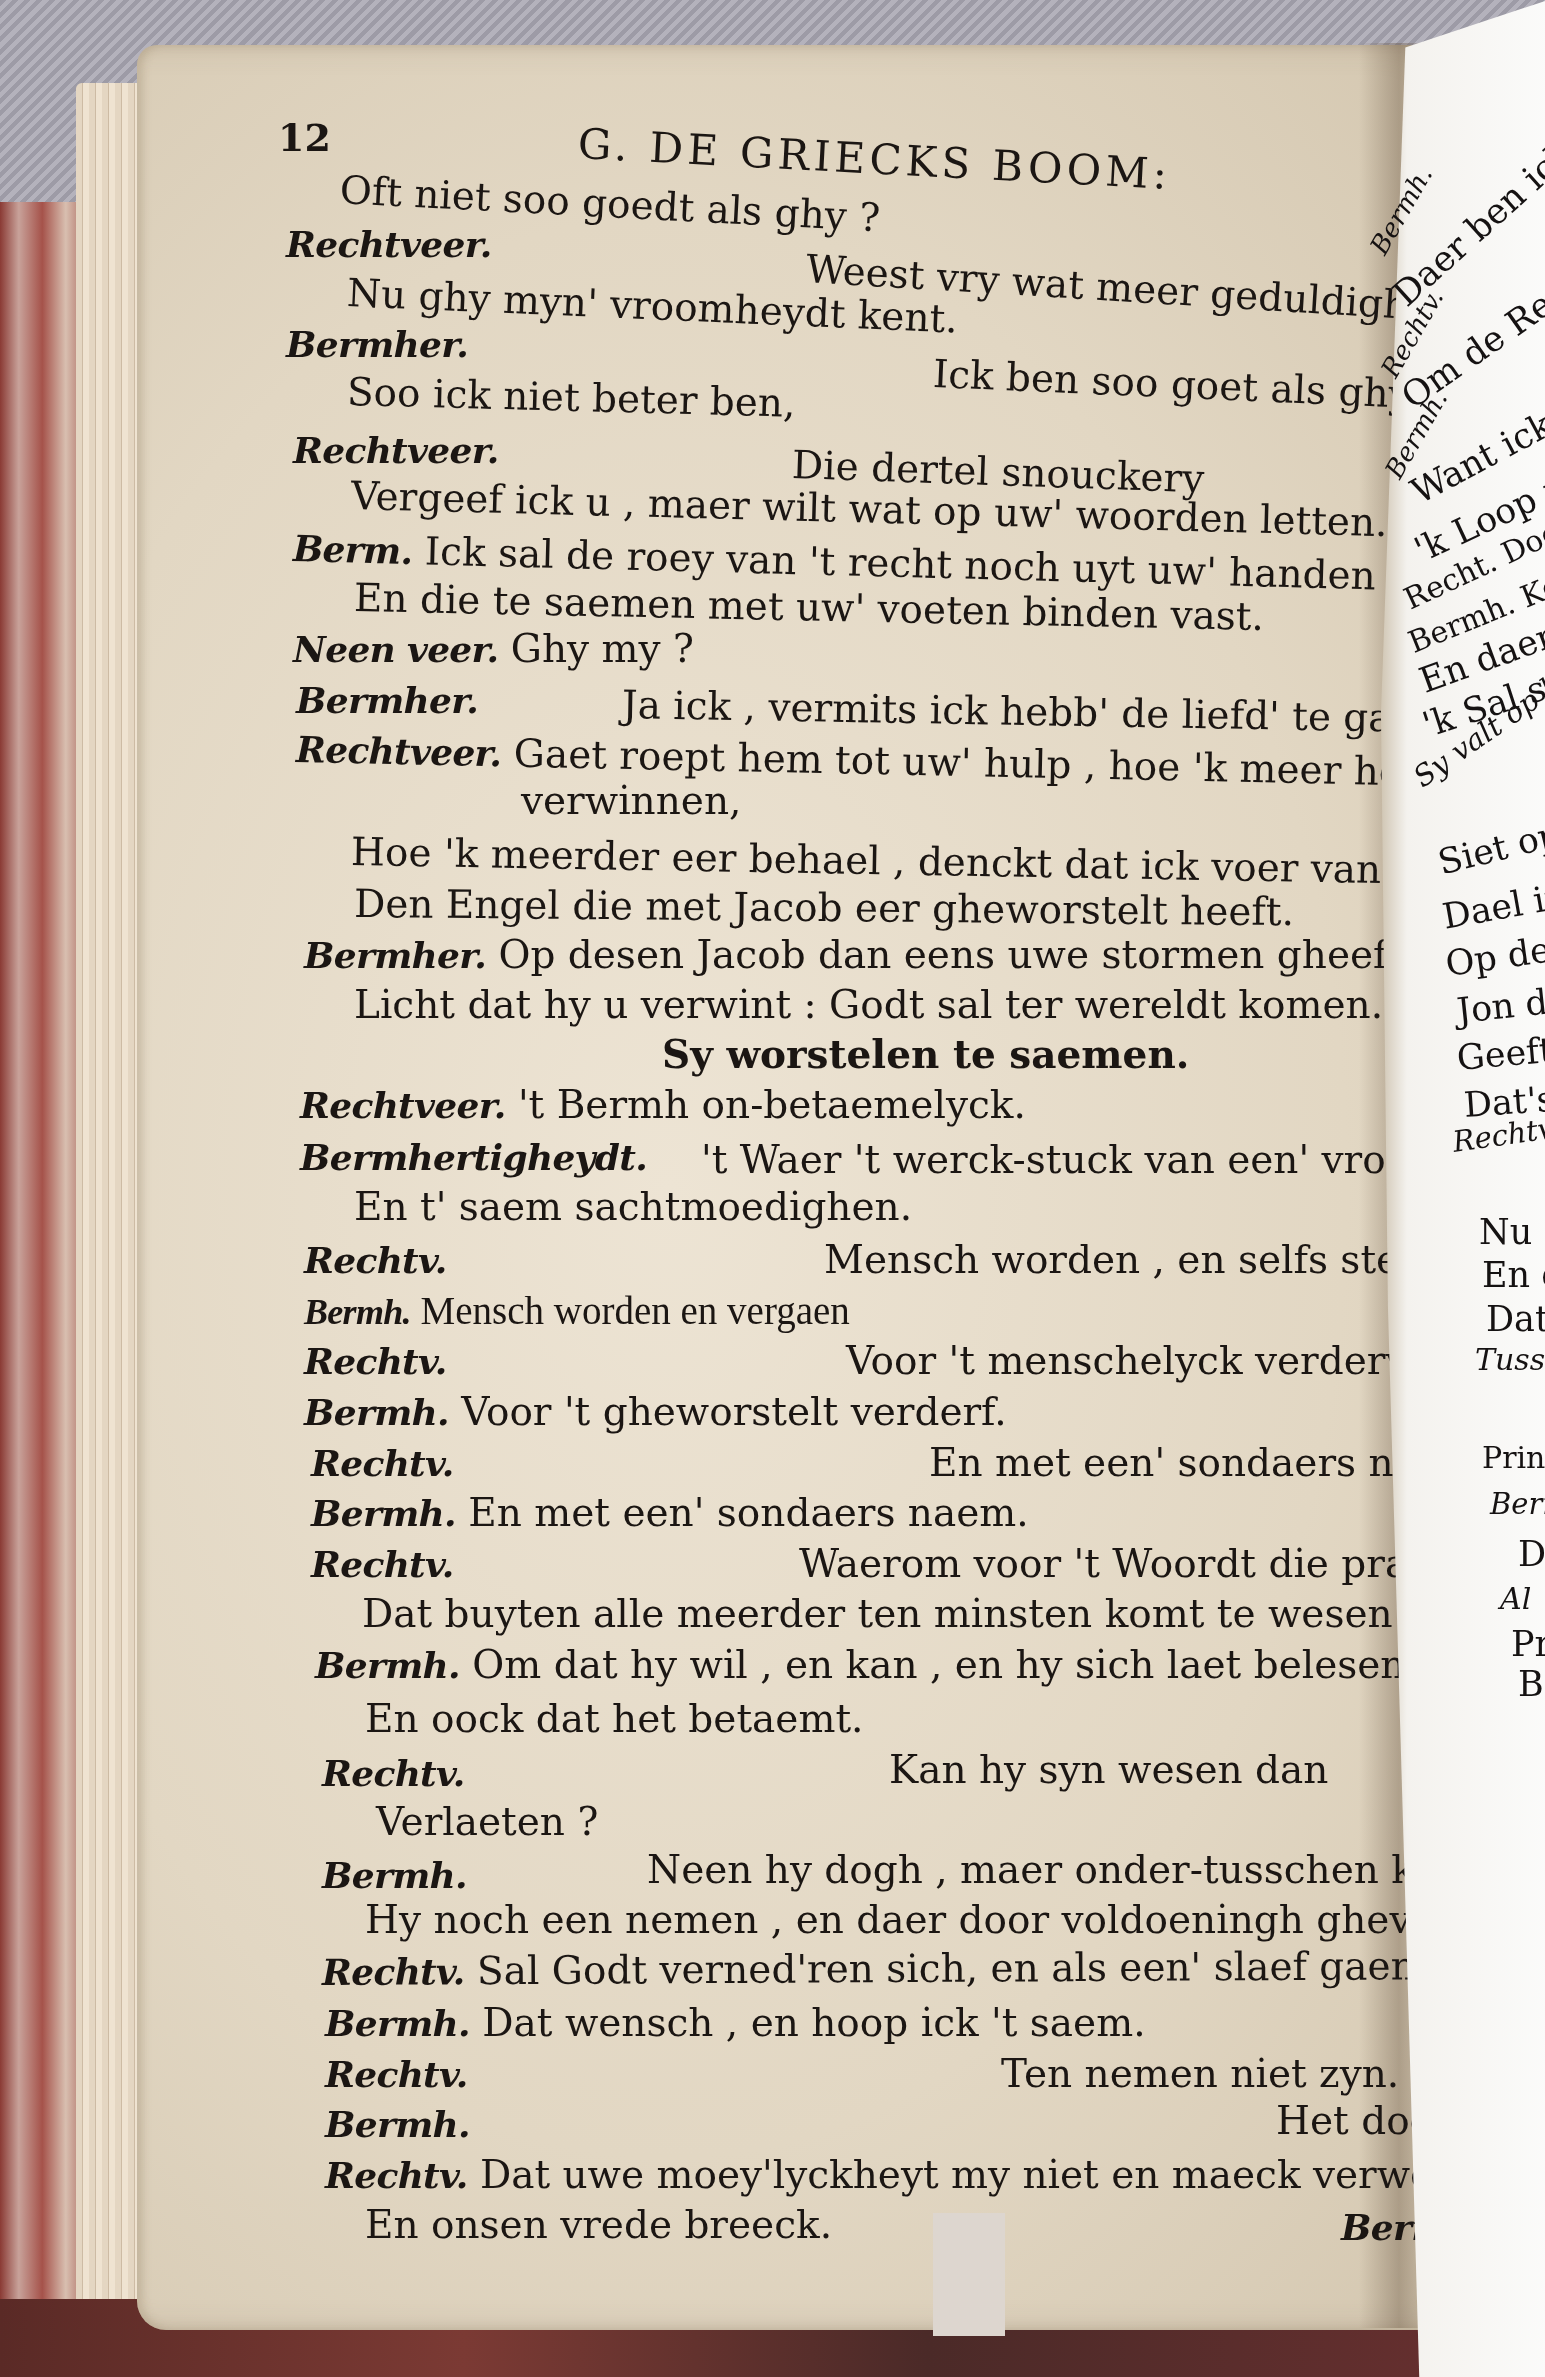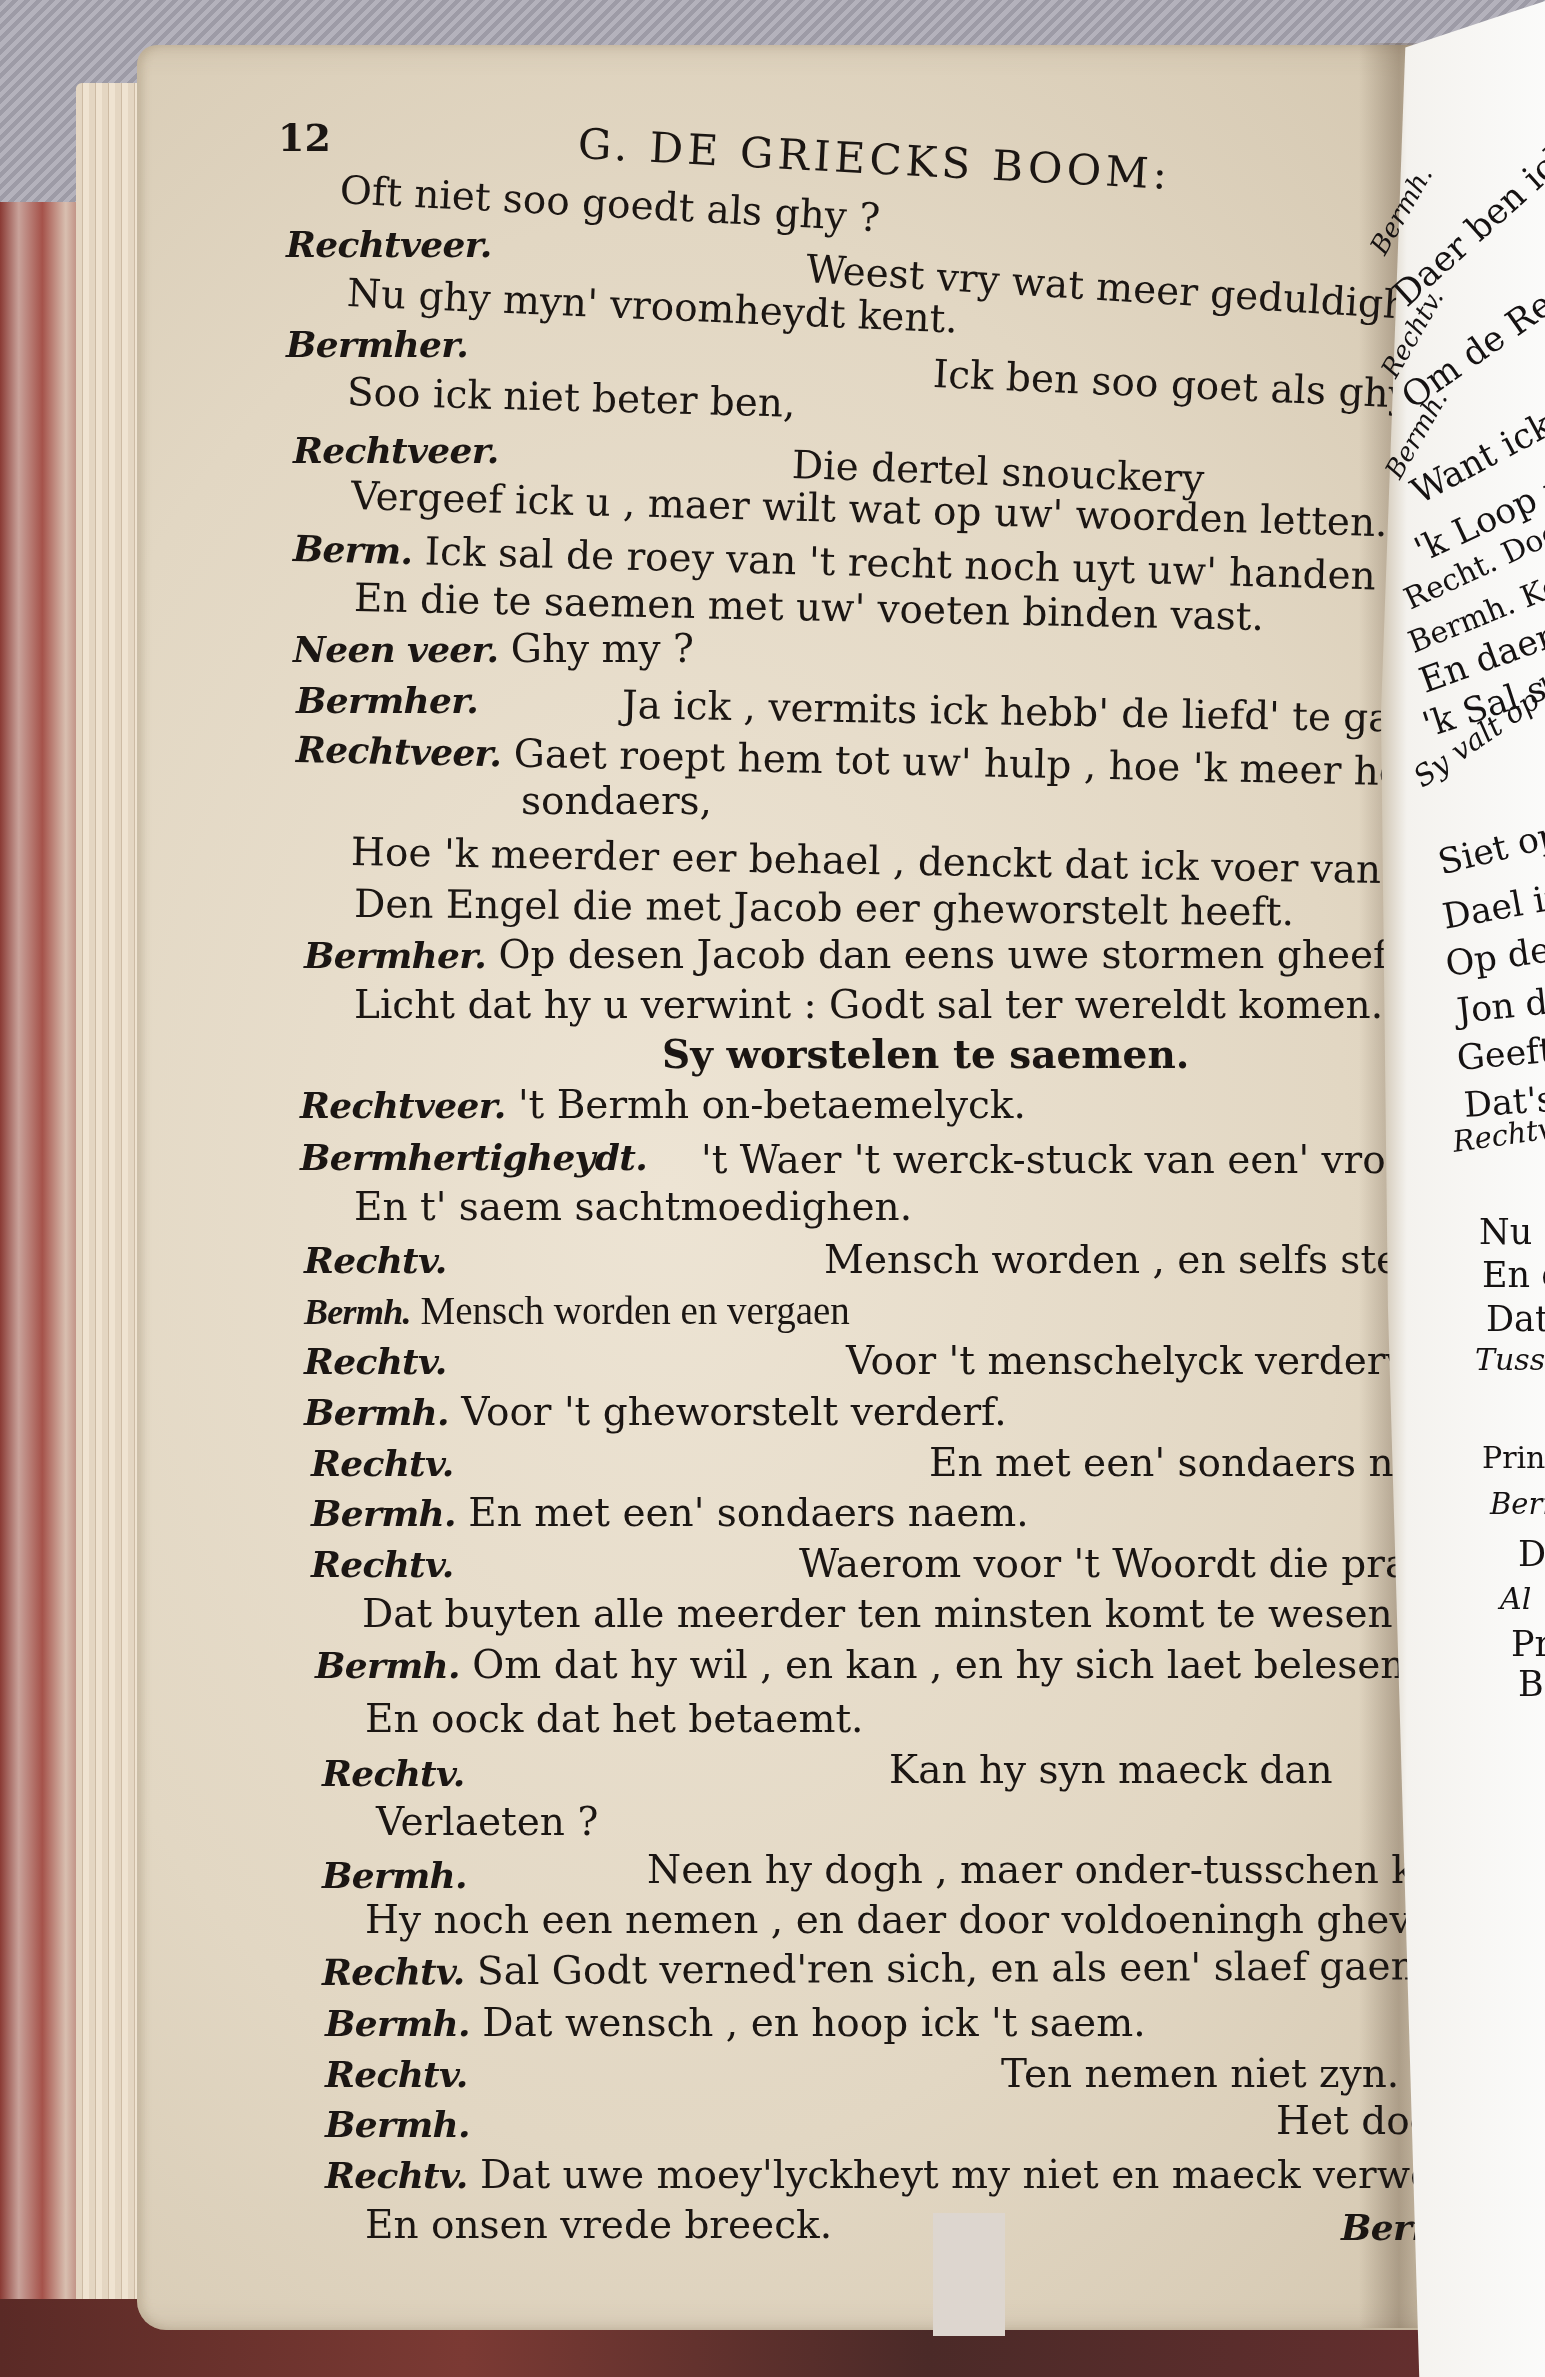--- a/index.html
+++ b/index.html
@@ -85,21 +85,21 @@
 
   <div class="line" style="left:293px;top:528px;transform:rotate(1.5deg);transform-origin:left;"><span class="speaker">Berm.</span> <span>Ick sal de roey van 't recht noch uyt uw' handen setten,</span></div>
   <div class="line" style="left:354px;top:578px;transform:rotate(1.2deg);transform-origin:left;"><span>En die te saemen met uw' voeten binden vast.</span></div>
 
   <div class="line" style="left:293px;top:629px;"><span class="speaker">Neen veer.</span> <span>Ghy my ?</span></div>
 
   <div class="line" style="left:296px;top:680px;"><span class="speaker">Bermher.</span></div>
   <div class="line" style="left:622px;top:685px;transform:rotate(1deg);transform-origin:left;"><span>Ja ick , vermits ick hebb' de liefd' te gast.</span></div>
 
   <div class="line" style="left:296px;top:729px;transform:rotate(1.2deg);transform-origin:left;"><span class="speaker">Rechtveer.</span> <span>Gaet roept hem tot uw' hulp , hoe 'k meer hebb' te</span></div>
-  <div class="line" style="left:521px;top:781px;"><span>sondaers,</span></div>
+  <div class="line" style="left:521px;top:781px;"><span>verwinnen,</span></div>
   <div class="line" style="left:351px;top:832px;transform:rotate(1deg);transform-origin:left;"><span>Hoe 'k meerder eer behael , denckt dat ick voer van binnen,</span></div>
   <div class="line" style="left:354px;top:884px;transform:rotate(0.5deg);transform-origin:left;"><span>Den Engel die met Jacob eer gheworstelt heeft.</span></div>
 
   <div class="line" style="left:304px;top:935px;"><span class="speaker">Bermher.</span> <span>Op desen Jacob dan eens uwe stormen gheeft,</span></div>
   <div class="line" style="left:354px;top:985px;"><span>Licht dat hy u verwint : Godt sal ter wereldt komen.</span></div>
   <div class="line stage" style="left:662px;top:1035px;"><span>Sy worstelen te saemen.</span></div>
 
   <div class="line" style="left:300px;top:1085px;"><span class="speaker">Rechtveer.</span> <span>'t Bermh on-betaemelyck.</span></div>
 
   <div class="line" style="left:300px;top:1137px;"><span class="speaker">Bermhertigheydt.</span></div>
@@ -122,21 +122,21 @@
   <div class="line" style="left:311px;top:1493px;"><span class="speaker">Bermh.</span> <span>En met een' sondaers naem.</span></div>
 
   <div class="line" style="left:311px;top:1544px;"><span class="speaker">Rechtv.</span></div>
   <div class="line" style="left:799px;top:1544px;"><span>Waerom voor 't Woordt die praem ?</span></div>
   <div class="line" style="left:362px;top:1594px;"><span>Dat buyten alle meerder ten minsten komt te wesen</span></div>
 
   <div class="line" style="left:315px;top:1645px;"><span class="speaker">Bermh.</span> <span>Om dat hy wil , en kan , en hy sich laet belesen ,</span></div>
   <div class="line" style="left:365px;top:1699px;"><span>En oock dat het betaemt.</span></div>
 
   <div class="line" style="left:322px;top:1753px;"><span class="speaker">Rechtv.</span></div>
-  <div class="line" style="left:889px;top:1750px;"><span>Kan hy syn maeck dan</span></div>
+  <div class="line" style="left:889px;top:1750px;"><span>Kan hy syn wesen dan</span></div>
   <div class="line" style="left:376px;top:1802px;"><span>Verlaeten ?</span></div>
 
   <div class="line" style="left:322px;top:1855px;"><span class="speaker">Bermh.</span></div>
   <div class="line" style="left:647px;top:1850px;"><span>Neen hy dogh , maer onder-tusschen kan</span></div>
   <div class="line" style="left:365px;top:1900px;"><span>Hy noch een nemen , en daer door voldoeningh gheven.</span></div>
 
   <div class="line" style="left:322px;top:1952px;transform:rotate(-0.3deg);transform-origin:left;"><span class="speaker">Rechtv.</span> <span>Sal Godt verned'ren sich, en als een' slaef gaen leven ?</span></div>
 
   <div class="line" style="left:325px;top:2003px;"><span class="speaker">Bermh.</span> <span>Dat wensch , en hoop ick 't saem.</span></div>
 

